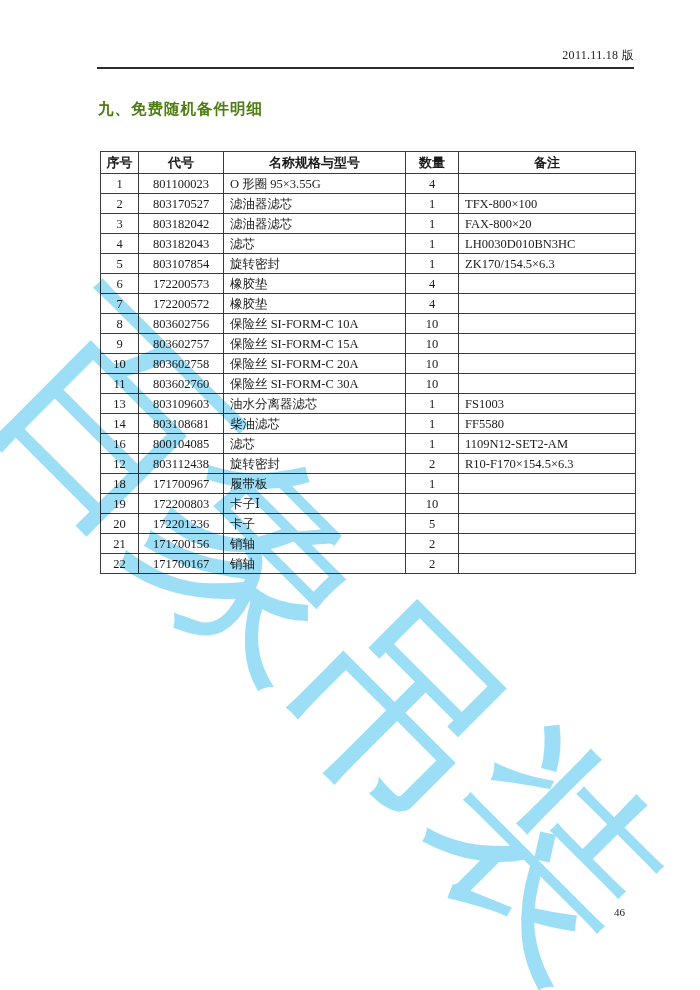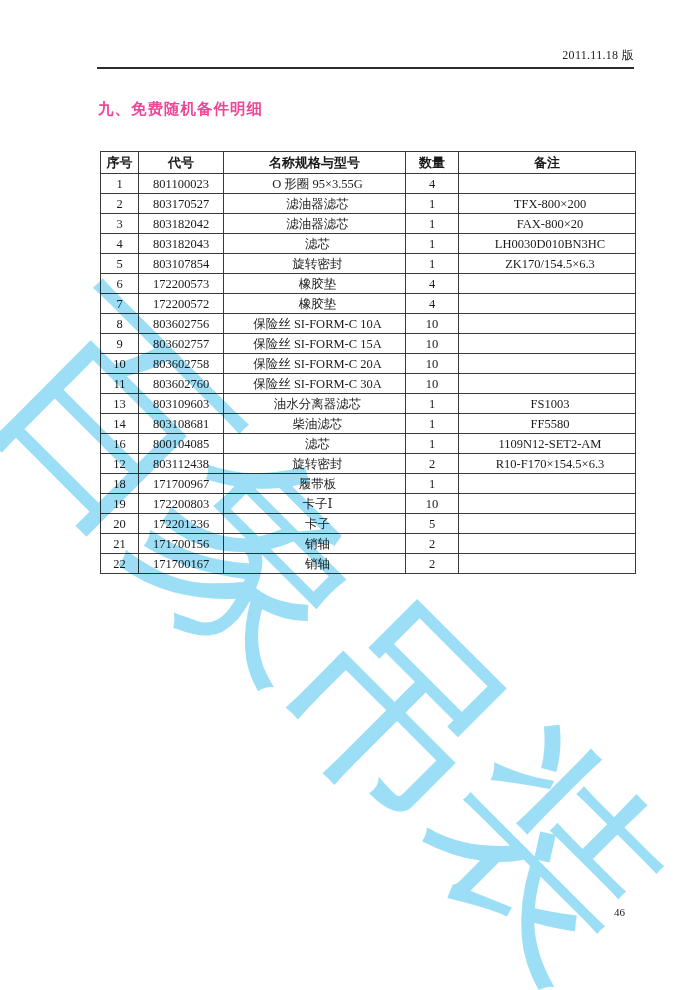--- a/index.html
+++ b/index.html
@@ -15,40 +15,40 @@
   .version-label{
     position:absolute;top:47px;right:66px;
     font-size:12px;letter-spacing:0.3px;color:#222;
   }
   .header-rule{
     position:absolute;top:67px;left:97px;width:537px;height:1.5px;
     background:#2b2b2b;
   }
   .section-title{
     position:absolute;top:99px;left:98px;
-    font-size:15.5px;font-weight:bold;color:#ec4899;
+    font-size:15.5px;font-weight:bold;color:#4d7c0f;
     letter-spacing:1px;
   }
 
   
   .parts-table{
     position:absolute;top:151px;left:100px;width:535px;
     border-collapse:collapse;table-layout:fixed;
     font-size:12.5px;color:#1a1a1a;
   }
   .parts-table th,.parts-table td{
     border:1px solid #3a3a3a;
     padding:0 0;height:19px;line-height:18px;
     overflow:hidden;white-space:nowrap;
   }
   .parts-table th{
     height:21px;font-weight:bold;text-align:center;font-size:13px;
   }
   .parts-table td.c-idx,.parts-table td.c-code,.parts-table td.c-qty{text-align:center;}
-  .parts-table td.c-name,.parts-table td.c-note{text-align:center;padding-left:6px;}
+  .parts-table td.c-name,.parts-table td.c-note{text-align:left;padding-left:6px;}
 
   
   .watermark{
     position:absolute;left:-50px;top:100px;width:1400px;
     padding-left:230px;
     transform:rotate(45deg);transform-origin:0 0;
     font-size:220px;line-height:1;letter-spacing:-15px;
     color:#8ad9f5;opacity:0.85;
     mix-blend-mode:multiply;
     pointer-events:none;z-index:5;
@@ -96,21 +96,21 @@
           <td class="c-code">801100023</td>
           <td class="c-name">O 形圈 95×3.55G</td>
           <td class="c-qty">4</td>
           <td class="c-note">&nbsp;</td>
         </tr>
         <tr>
           <td class="c-idx">2</td>
           <td class="c-code">803170527</td>
           <td class="c-name">滤油器滤芯</td>
           <td class="c-qty">1</td>
-          <td class="c-note">TFX-800×200</td>
+          <td class="c-note">TFX-800×100</td>
         </tr>
         <tr>
           <td class="c-idx">3</td>
           <td class="c-code">803182042</td>
           <td class="c-name">滤油器滤芯</td>
           <td class="c-qty">1</td>
           <td class="c-note">FAX-800×20</td>
         </tr>
         <tr>
           <td class="c-idx">4</td>

